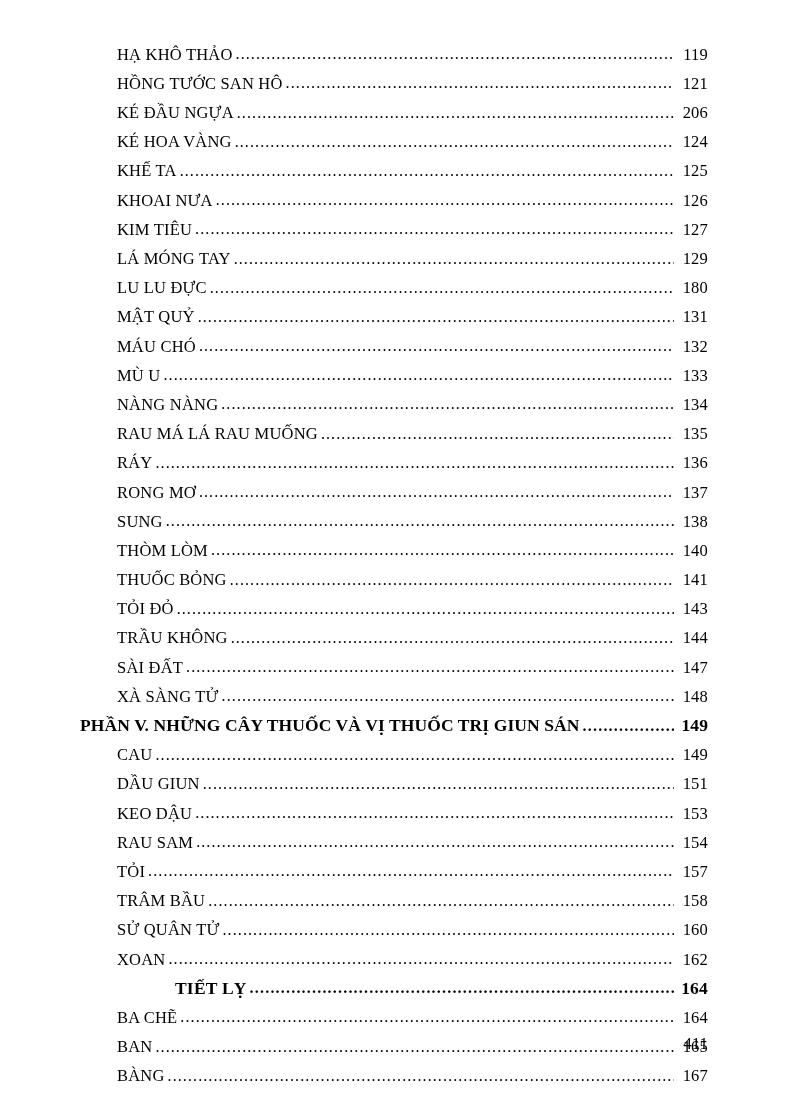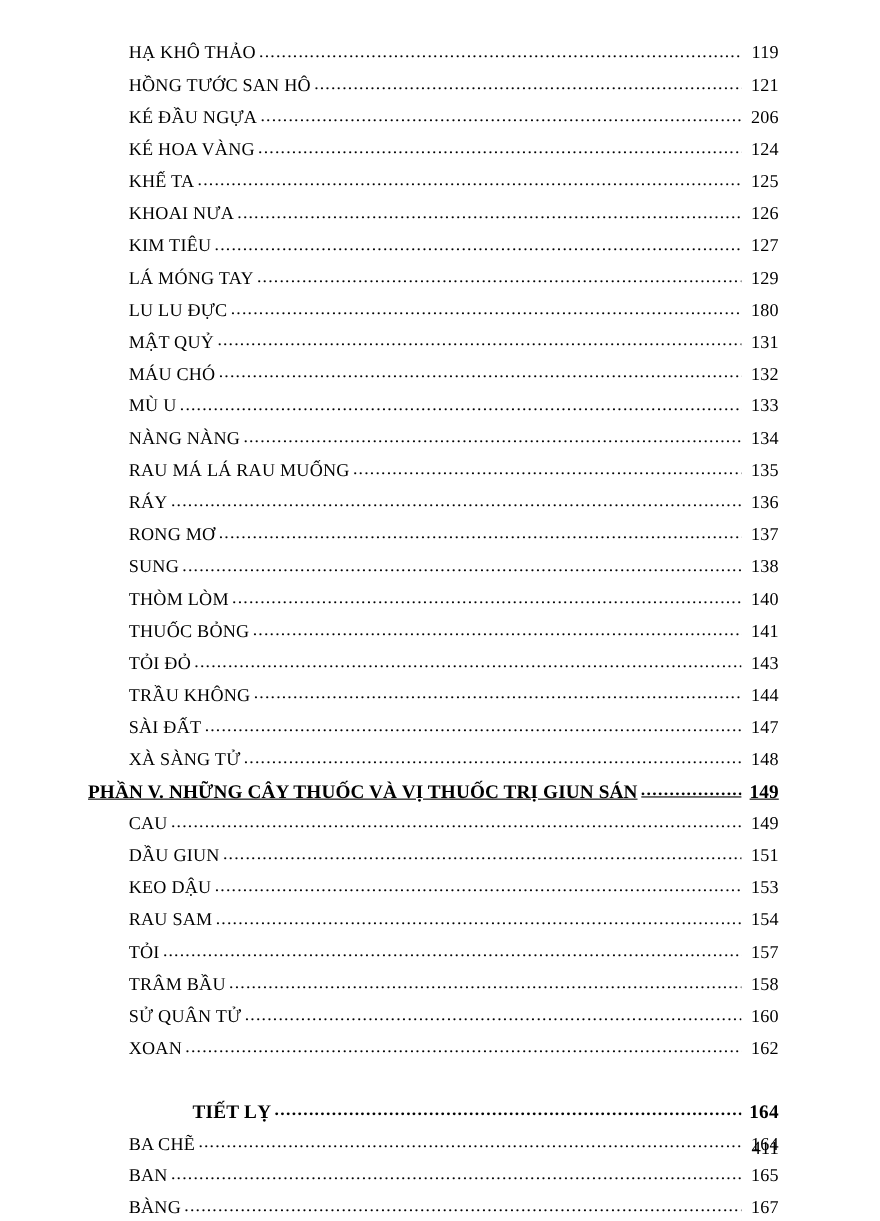--- a/index.html
+++ b/index.html
@@ -24,21 +24,21 @@
     box-sizing: border-box;
     padding: 34px 92px 0 80px;
   }
   .toc {
     list-style: none;
     margin: 0;
     padding: 0;
   }
   .toc-entry {
     display: flex;
-    align-items: center;
+    align-items: flex-end;
     font-size: 16.5px;
     letter-spacing: 0.2px;
     line-height: 1.0;
     height: 29.2px;
     white-space: nowrap;
   }
   .toc-entry .lbl {
     flex: 0 0 auto;
     padding-right: 3px;
   }
@@ -61,32 +61,30 @@
   
   .lvl-item {
     padding-left: 37px;
   }
   
   .lvl-part {
     font-weight: bold;
     font-size: 17.5px;
     padding-left: 0;
     letter-spacing: 0.1px;
-    text-decoration: underline;
   }
   .lvl-part .dots {
     letter-spacing: 1.2px;
     font-weight: bold;
   }
   
   .lvl-part-cont {
     font-weight: bold;
     font-size: 17.5px;
     padding-left: 95px;
-    margin-top: 28px;
   }
   .lvl-part-cont .dots {
     letter-spacing: 1.2px;
     font-weight: bold;
   }
   .no-dots .dots {
     visibility: hidden;
   }
   .folio {
     position: absolute;

